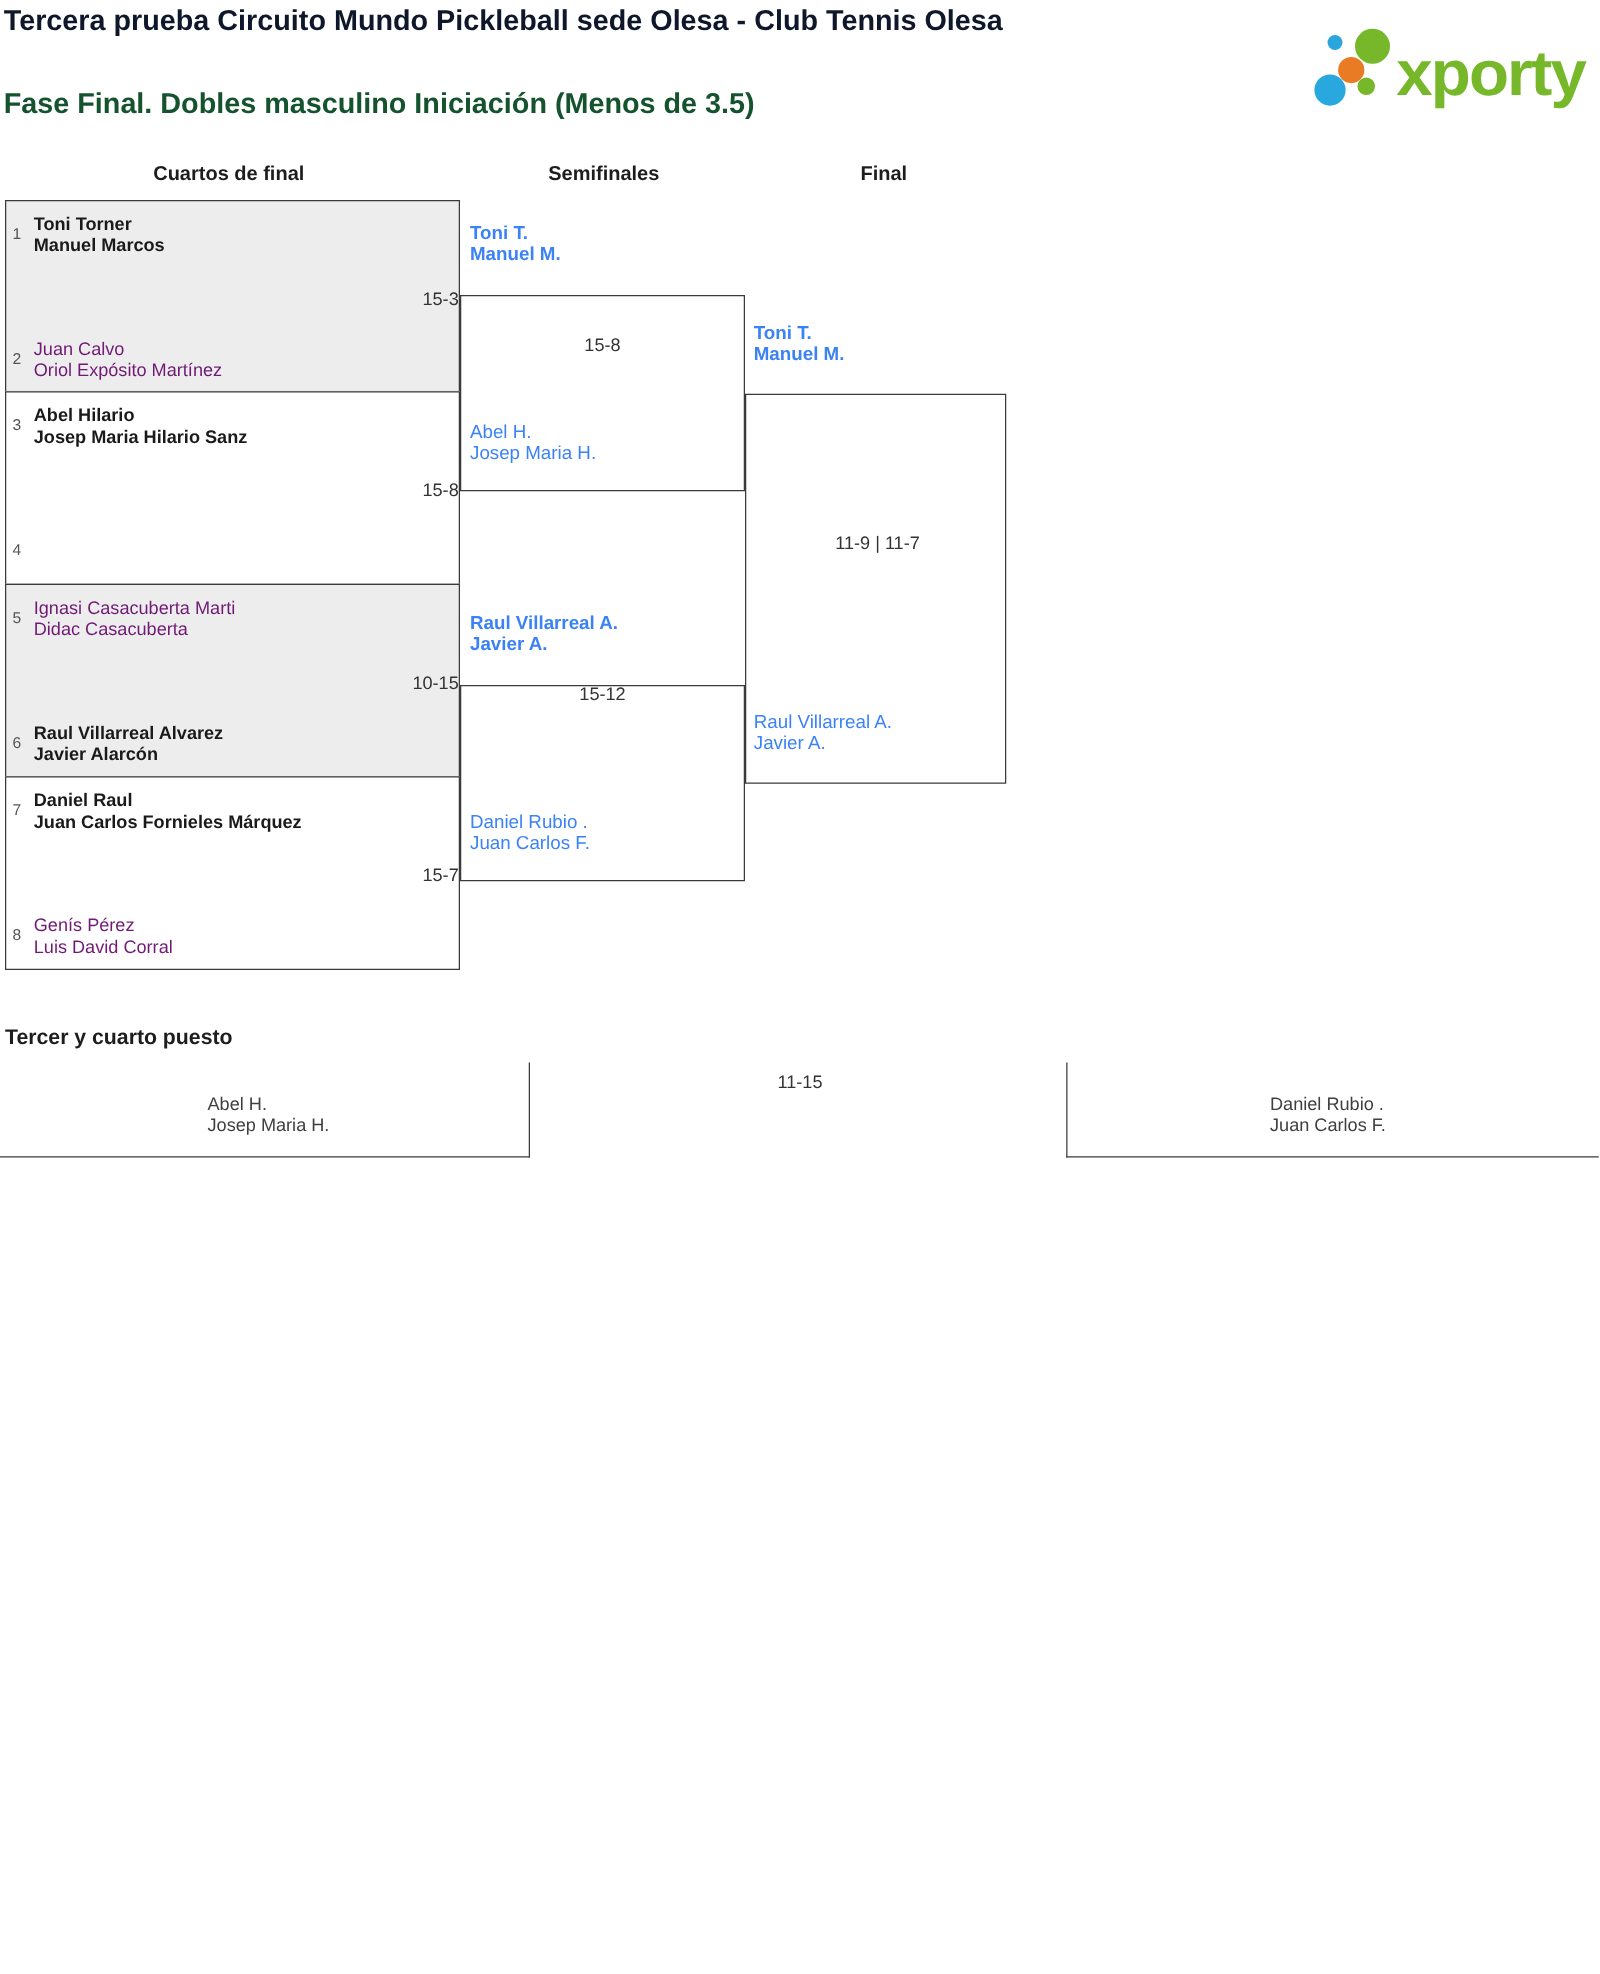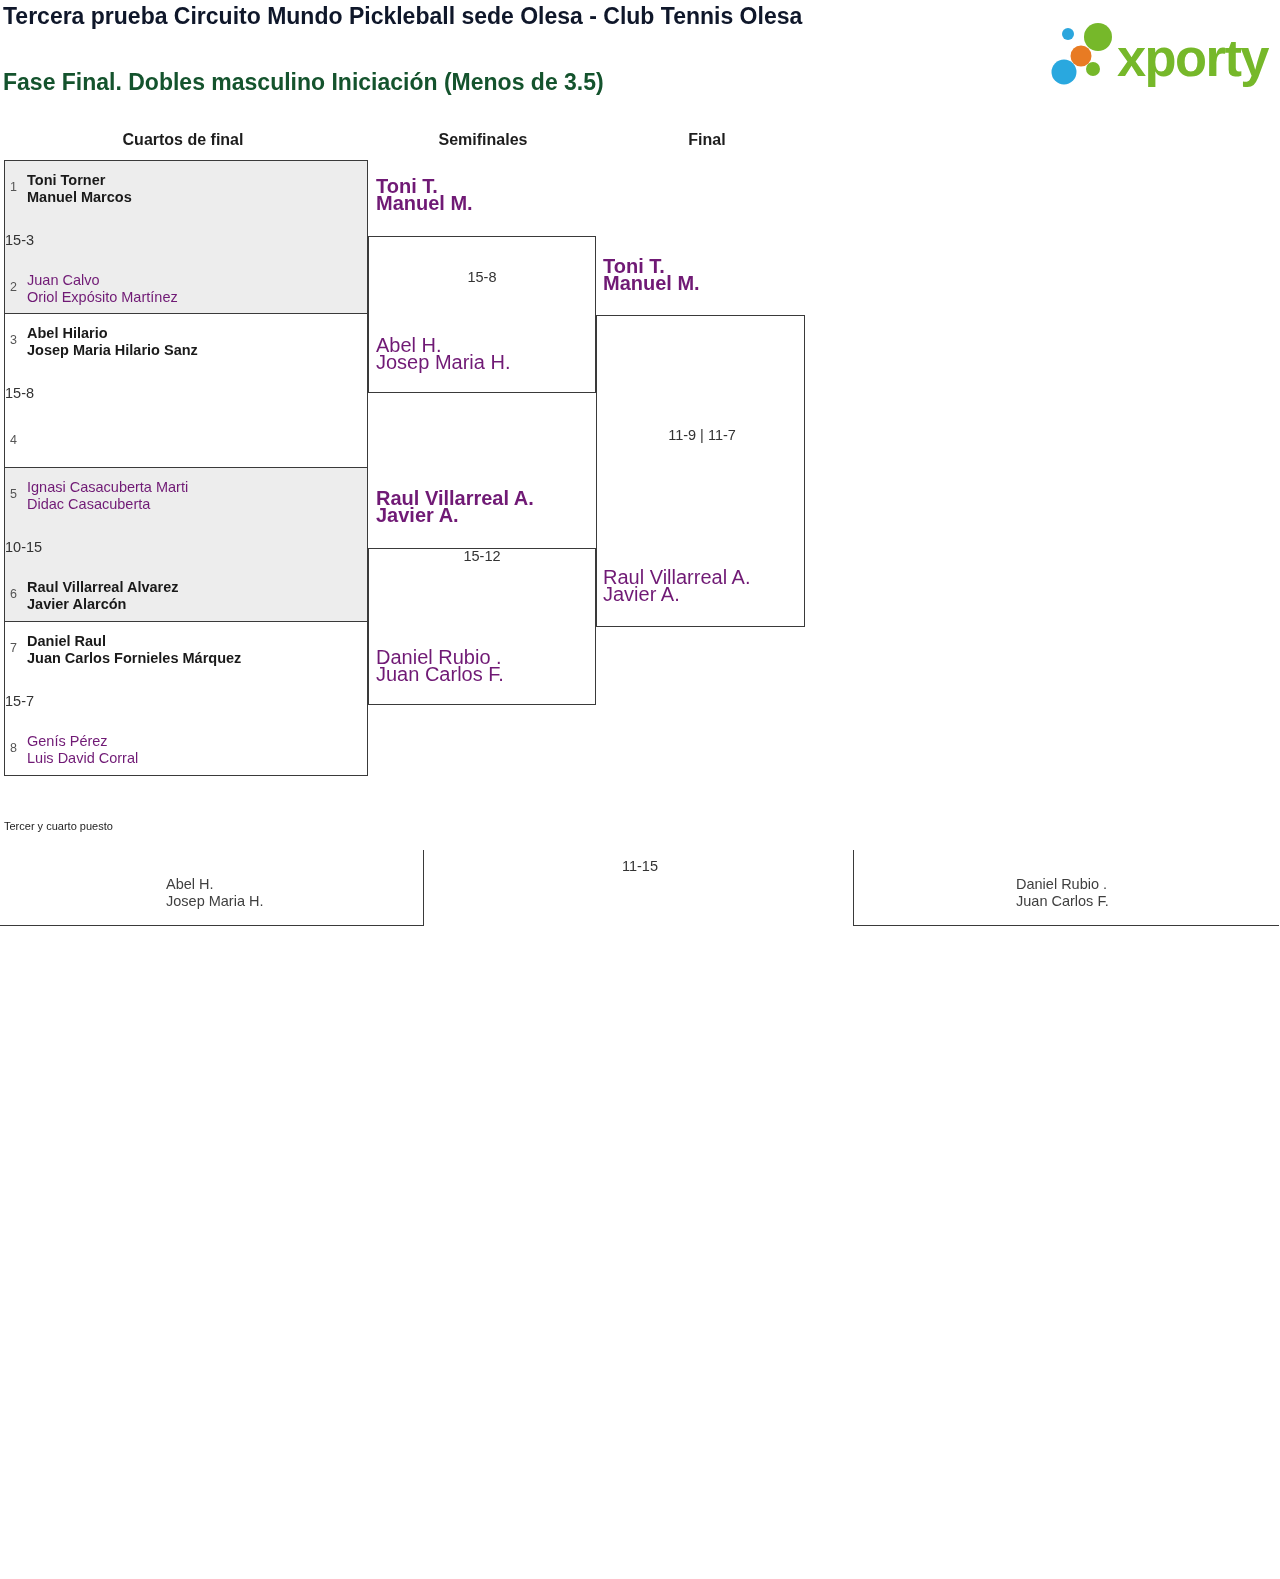--- a/index.html
+++ b/index.html
@@ -37,40 +37,40 @@
     position:absolute; left:5px; width:15px;
     font-size:12.5px; color:#555; text-align:left;
   }
   .seed-top    { top:19px; }
   .seed-bottom { top:119px; }
   .team { position:absolute; left:22px; right:8px; font-size:14.5px; line-height:17px; color:#701a75; }
   .team-top    { top:11px; }
   .team-bottom { top:111px; }
   .winner { font-weight:700; color:#1a1a1a; }
   .match-score {
-    position:absolute; left:0; width:100%; top:71px; text-align:left;
+    position:absolute; left:0; width:100%; top:71px; text-align:right;
     font-size:14.5px; color:#333;
   }
   
   .round-box {
     position:absolute; border:1.5px solid #3a3a3a; box-sizing:border-box;
     background:transparent;
   }
   .sf-box    { left:368px; width:228px; height:157px; }
   .final-box { left:596px; width:209px; top:315px; height:312px; }
   .participant {
-    position:absolute; font-size:20px; line-height:17px; color:#701a75;
+    position:absolute; font-size:15px; line-height:17px; color:#3b82f6;
   }
   .round-score {
     position:absolute; text-align:center; font-size:14.5px; color:#333;
   }
   
   .tp-title {
     position:absolute; left:4px; top:820px;
-    font-size:11px; font-weight:400; color:#1d1d1d;
+    font-size:17px; font-weight:700; color:#1d1d1d;
   }
   .tp-box {
     position:absolute; top:850px; height:76px; box-sizing:border-box;
   }
   .tp-box-left  { left:0; width:424px; border-right:1.5px solid #3a3a3a; border-bottom:1.5px solid #3a3a3a; }
   .tp-box-right { left:853px; width:426px; border-left:1.5px solid #3a3a3a; border-bottom:1.5px solid #3a3a3a; }
   .tp-team {
     position:absolute; top:876px; font-size:14.5px; line-height:17px; color:#3f3f3f;
   }
   .tp-score {

